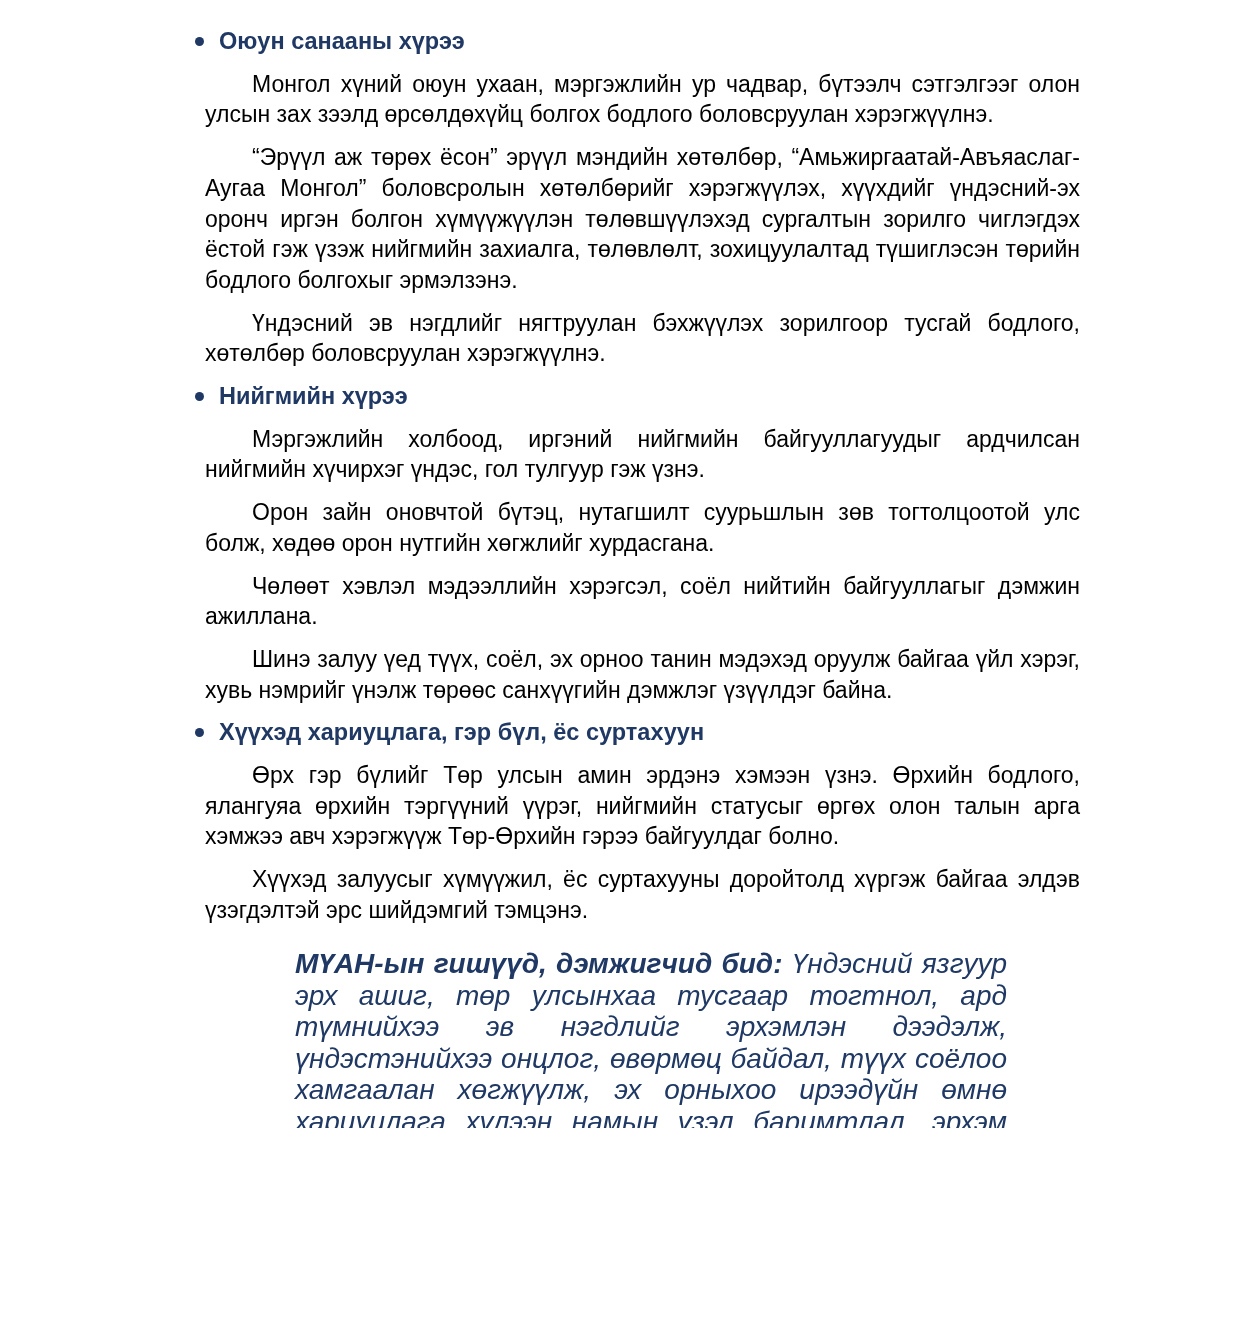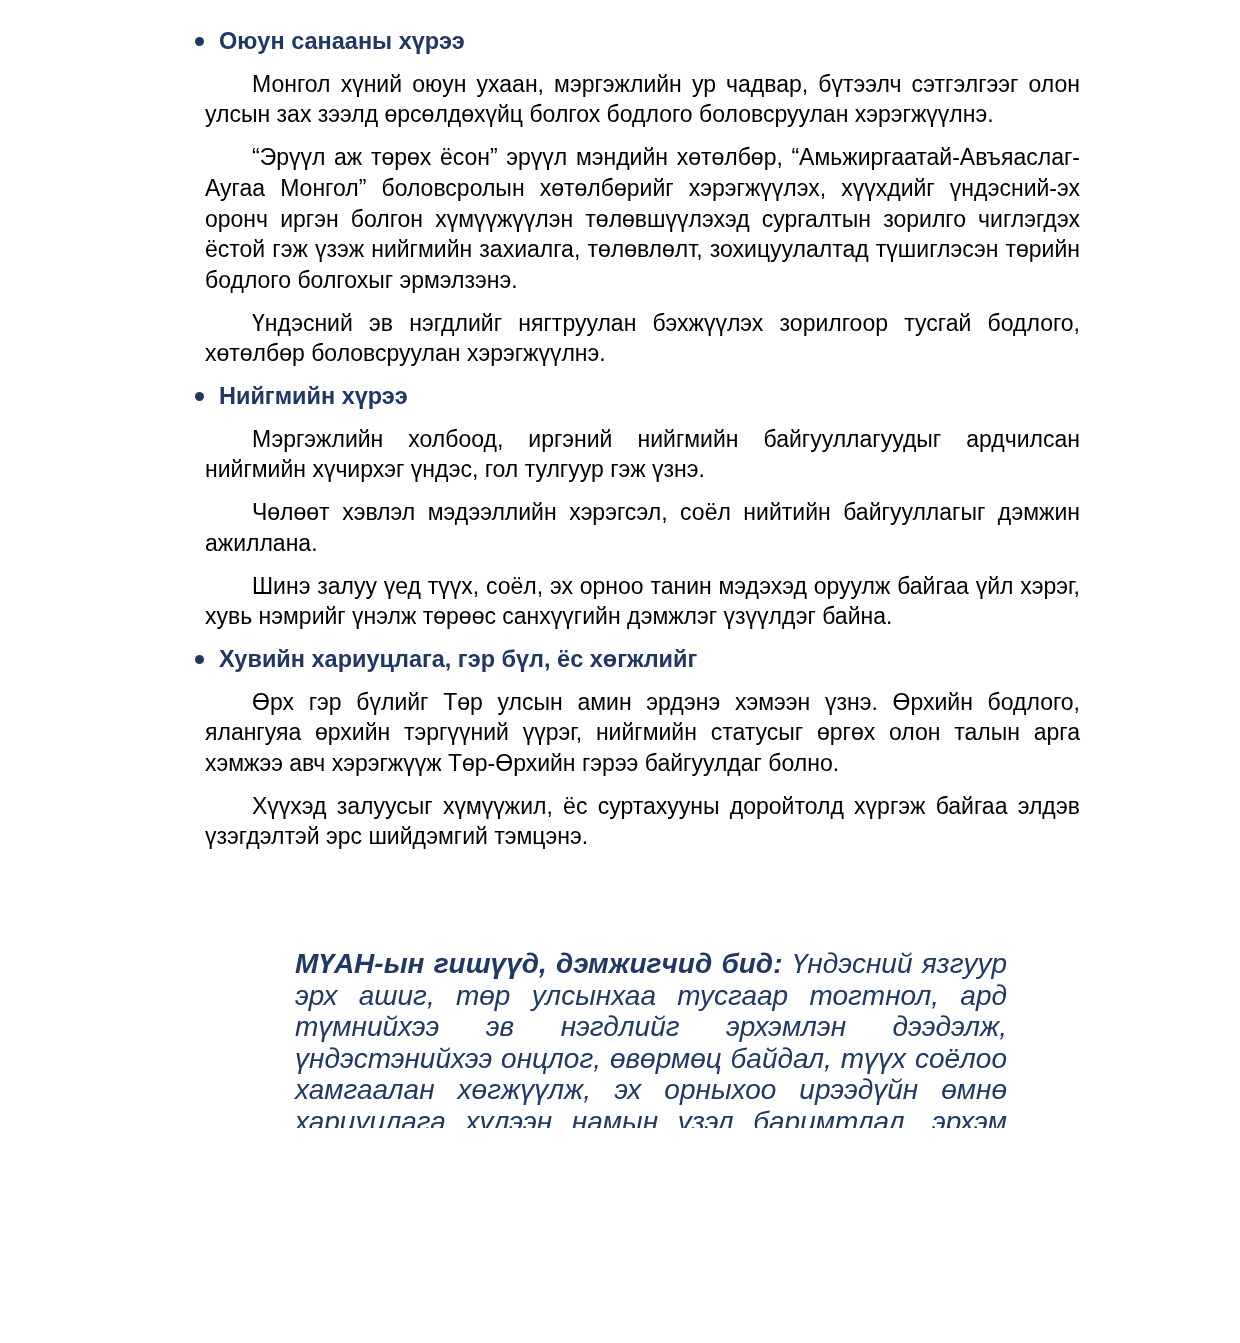--- a/index.html
+++ b/index.html
@@ -93,26 +93,27 @@
     </div>
     <p class="para">Монгол хүний оюун ухаан, мэргэжлийн ур чадвар, бүтээлч сэтгэлгээг олон улсын зах зээлд өрсөлдөхүйц болгох бодлого боловсруулан хэрэгжүүлнэ.</p>
     <p class="para">“Эрүүл аж төрөх ёсон” эрүүл мэндийн хөтөлбөр, “Амьжиргаатай-Авъяаслаг-Аугаа Монгол” боловсролын хөтөлбөрийг хэрэгжүүлэх, хүүхдийг үндэсний-эх оронч иргэн болгон хүмүүжүүлэн төлөвшүүлэхэд сургалтын зорилго чиглэгдэх ёстой гэж үзэж нийгмийн захиалга, төлөвлөлт, зохицуулалтад түшиглэсэн төрийн бодлого болгохыг эрмэлзэнэ.</p>
     <p class="para">Үндэсний эв нэгдлийг нягтруулан бэхжүүлэх зорилгоор тусгай бодлого, хөтөлбөр боловсруулан хэрэгжүүлнэ.</p>
 
     <div class="bullet-row">
       <span class="bullet-dot"></span>
       <h2 class="section-heading">Нийгмийн хүрээ</h2>
     </div>
     <p class="para">Мэргэжлийн холбоод, иргэний нийгмийн байгууллагуудыг ардчилсан нийгмийн хүчирхэг үндэс, гол тулгуур гэж үзнэ.</p>
+    <p class="para">Орон зайн оновчтой бүтэц, нутагшилт суурьшлын зөв тогтолцоотой улс болж, хөдөө орон нутгийн хөгжлийг хурдасгана.</p>
     <p class="para">Чөлөөт хэвлэл мэдээллийн хэрэгсэл, соёл нийтийн байгууллагыг дэмжин ажиллана.</p>
     <p class="para">Шинэ залуу үед түүх, соёл, эх орноо танин мэдэхэд оруулж байгаа үйл хэрэг, хувь нэмрийг үнэлж төрөөс санхүүгийн дэмжлэг үзүүлдэг байна.</p>
 
     <div class="bullet-row">
       <span class="bullet-dot"></span>
-      <h2 class="section-heading">Хувийн хариуцлага, гэр бүл, ёс хөгжлийг</h2>
+      <h2 class="section-heading">Хүүхэд хариуцлага, гэр бүл, ёс суртахуун</h2>
     </div>
     <p class="para">Өрх гэр бүлийг Төр улсын амин эрдэнэ хэмээн үзнэ. Өрхийн бодлого, ялангуяа өрхийн тэргүүний үүрэг, нийгмийн статусыг өргөх олон талын арга хэмжээ авч хэрэгжүүж Төр-Өрхийн гэрээ байгуулдаг болно.</p>
     <p class="para">Хүүхэд залуусыг хүмүүжил, ёс суртахууны доройтолд хүргэж байгаа элдэв үзэгдэлтэй эрс шийдэмгий тэмцэнэ.</p>
 
   </section>
 
   <blockquote class="declaration">
     <span class="lead">МҮАН-ын гишүүд, дэмжигчид бид:</span>
     <span class="decl-text">Үндэсний язгуур эрх ашиг, төр улсынхаа тусгаар тогтнол, ард түмнийхээ эв нэгдлийг эрхэмлэн дээдэлж, үндэстэнийхээ онцлог, өвөрмөц байдал, түүх соёлоо хамгаалан хөгжүүлж, эх орныхоо ирээдүйн өмнө хариуцлага хүлээн намын үзэл баримтлал, эрхэм зорилго, хөтөлбөр, үнэт зүйлээр эвлэлдэн нэгдэж хамтран ажиллахаа батлан илэрхийлж байна.</span>
   </blockquote>

